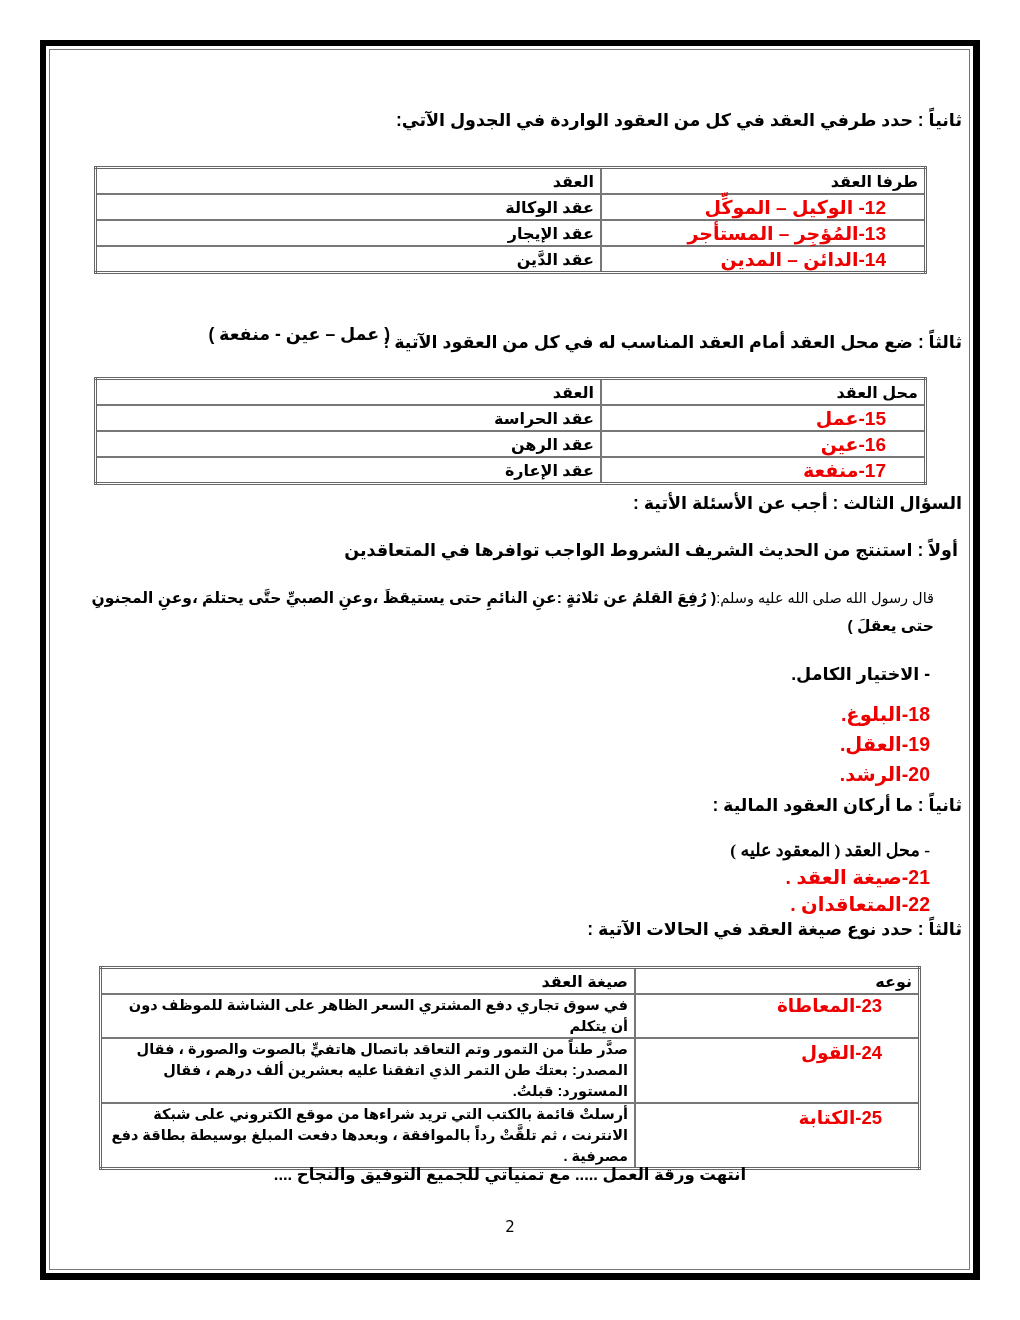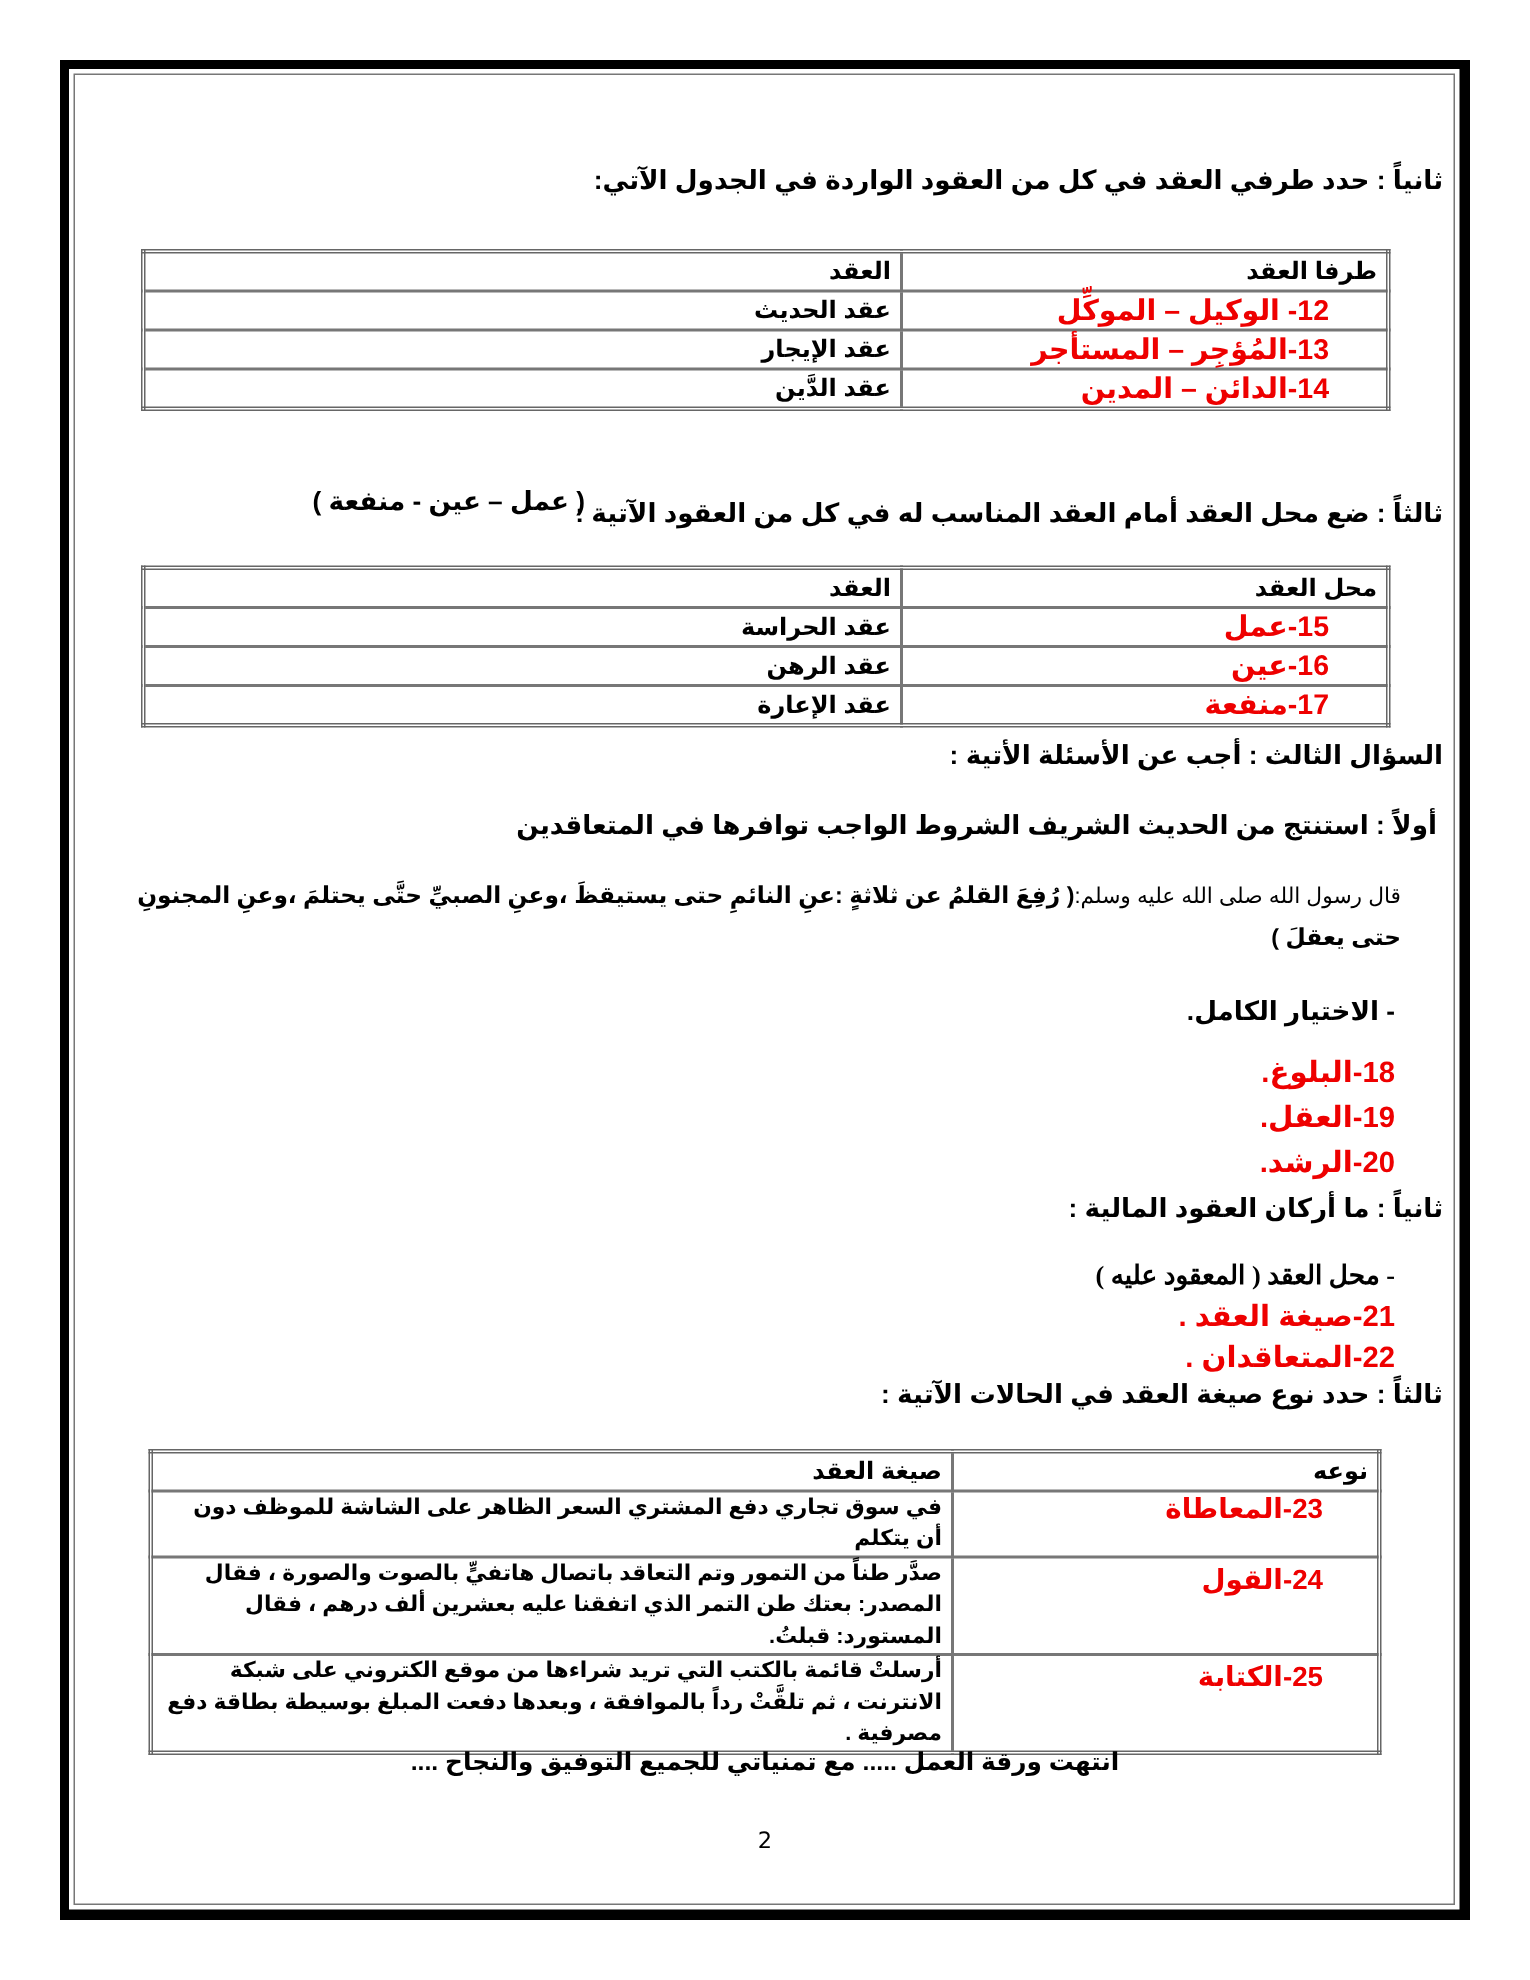--- a/index.html
+++ b/index.html
@@ -48,21 +48,21 @@
 <div class="abs heading rtl" style="right:58px; top:110px;">ثانياً : حدد طرفي العقد في كل من العقود الواردة في الجدول الآتي:</div>
 
 <table class="grid" style="left:94px; top:166px; width:833px;">
   <tbody>
       <tr>
     <td class="hdr" style="width:310px;margin-top:29px;">طرفا العقد</td>
     <td class="hdr">العقد</td>
   </tr>
   <tr>
     <td class="ans">12-  الوكيل – الموكِّل</td>
-    <td class="cell">عقد الحديث</td>
+    <td class="cell">عقد الوكالة</td>
   </tr>
   <tr>
     <td class="ans">13-المُؤجِر – المستأجر</td>
     <td class="cell">عقد الإيجار</td>
   </tr>
   <tr>
     <td class="ans">14-الدائن – المدين</td>
     <td class="cell">عقد الدَّين</td>
   </tr>
 </tbody>

